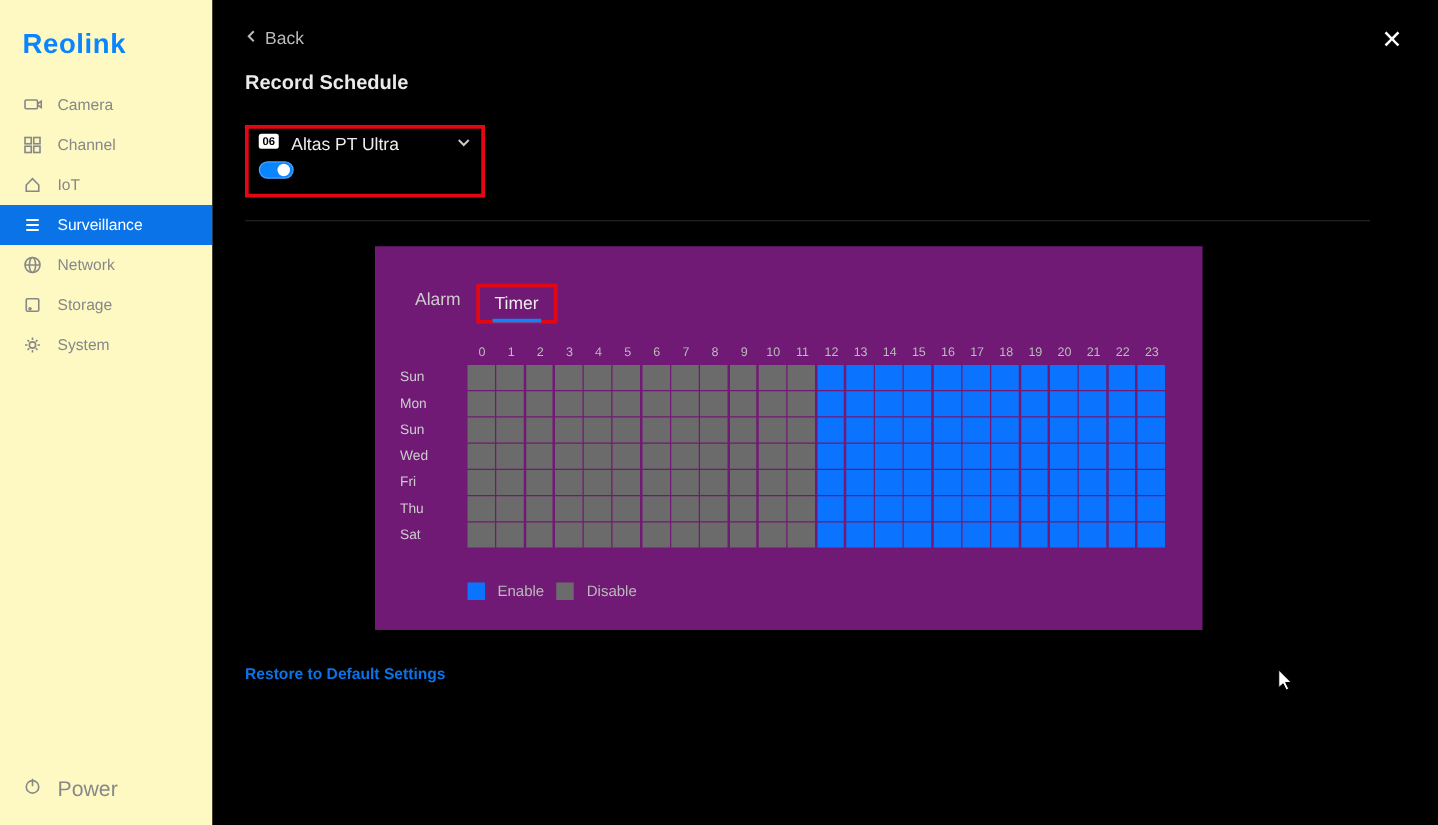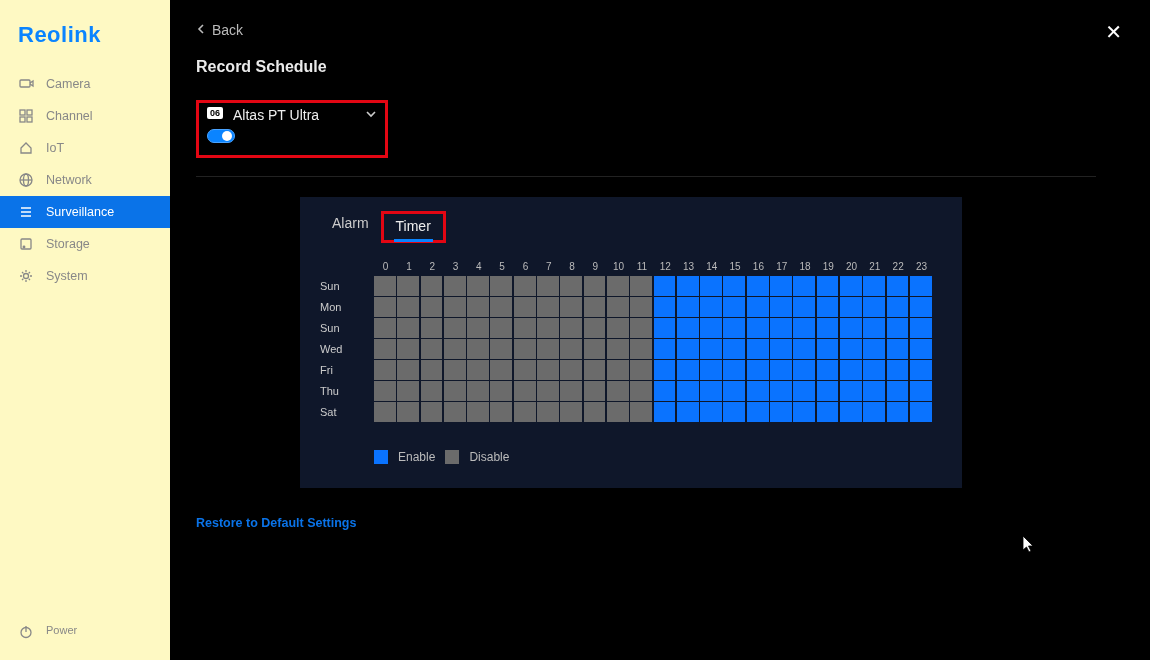--- a/index.html
+++ b/index.html
@@ -45,24 +45,25 @@
   }
   .nav-item .icon {
     width: 16px;
     height: 16px;
     display: flex;
     align-items: center;
     justify-content: center;
   }
   .power {
     display: flex;
+    align-items: center;
     gap: 12px;
     padding: 18px;
     color: #888;
-    font-size: 11px;
+    font-size: 17px;
     margin-top: auto;
   }
 
   
   .main {
     flex: 1;
     background: #000;
     position: relative;
     padding: 22px 40px 20px 26px;
   }
@@ -138,24 +139,24 @@
 
   .divider {
     height: 1px;
     background: #222;
     margin: 10px 0 20px 0;
     width: 900px;
   }
 
   
   .panel {
-    background: #0f172a;
+    background: #701a75;
     width: 662px;
     margin-left: 104px;
-    padding: 0 20px 24px 20px;
+    padding: 16px 20px 24px 20px;
     position: relative;
   }
   .tabs {
     display: flex;
     gap: 0;
     padding-top: 14px;
     margin-bottom: 18px;
     align-items: flex-start;
   }
   .tab {
@@ -273,39 +274,39 @@
       <span>Channel</span>
     </div>
     <div class="nav-item">
       <span class="icon">
         <svg width="16" height="16" viewBox="0 0 16 16" fill="none" stroke="#888" stroke-width="1.3">
             <path d="M3 8l5-5 5 5v5H3z"></path>
           </svg>
       </span>
       <span>IoT</span>
     </div>
+    <div class="nav-item active">
+      <span class="icon">
+        <svg width="16" height="16" viewBox="0 0 16 16" fill="none" stroke="#fff" stroke-width="1.5">
+            <line x1="3" y1="4" x2="13" y2="4"></line>
+            <line x1="3" y1="8" x2="13" y2="8"></line>
+            <line x1="3" y1="12" x2="13" y2="12"></line>
+          </svg>
+      </span>
+      <span>Surveillance</span>
+    </div>
     <div class="nav-item">
       <span class="icon">
         <svg width="16" height="16" viewBox="0 0 16 16" fill="none" stroke="#888" stroke-width="1.3">
             <circle cx="8" cy="8" r="6"></circle>
             <ellipse cx="8" cy="8" rx="2.5" ry="6"></ellipse>
             <line x1="2" y1="8" x2="14" y2="8"></line>
           </svg>
       </span>
       <span>Network</span>
-    </div>
-    <div class="nav-item active">
-      <span class="icon">
-        <svg width="16" height="16" viewBox="0 0 16 16" fill="none" stroke="#fff" stroke-width="1.5">
-            <line x1="3" y1="4" x2="13" y2="4"></line>
-            <line x1="3" y1="8" x2="13" y2="8"></line>
-            <line x1="3" y1="12" x2="13" y2="12"></line>
-          </svg>
-      </span>
-      <span>Surveillance</span>
     </div>
     <div class="nav-item">
       <span class="icon">
         <svg width="16" height="16" viewBox="0 0 16 16" fill="none" stroke="#888" stroke-width="1.3">
             <rect x="3" y="3" width="10" height="10" rx="1"></rect>
             <circle cx="6" cy="11" r="0.8"></circle>
           </svg>
       </span>
       <span>Storage</span>
     </div>

